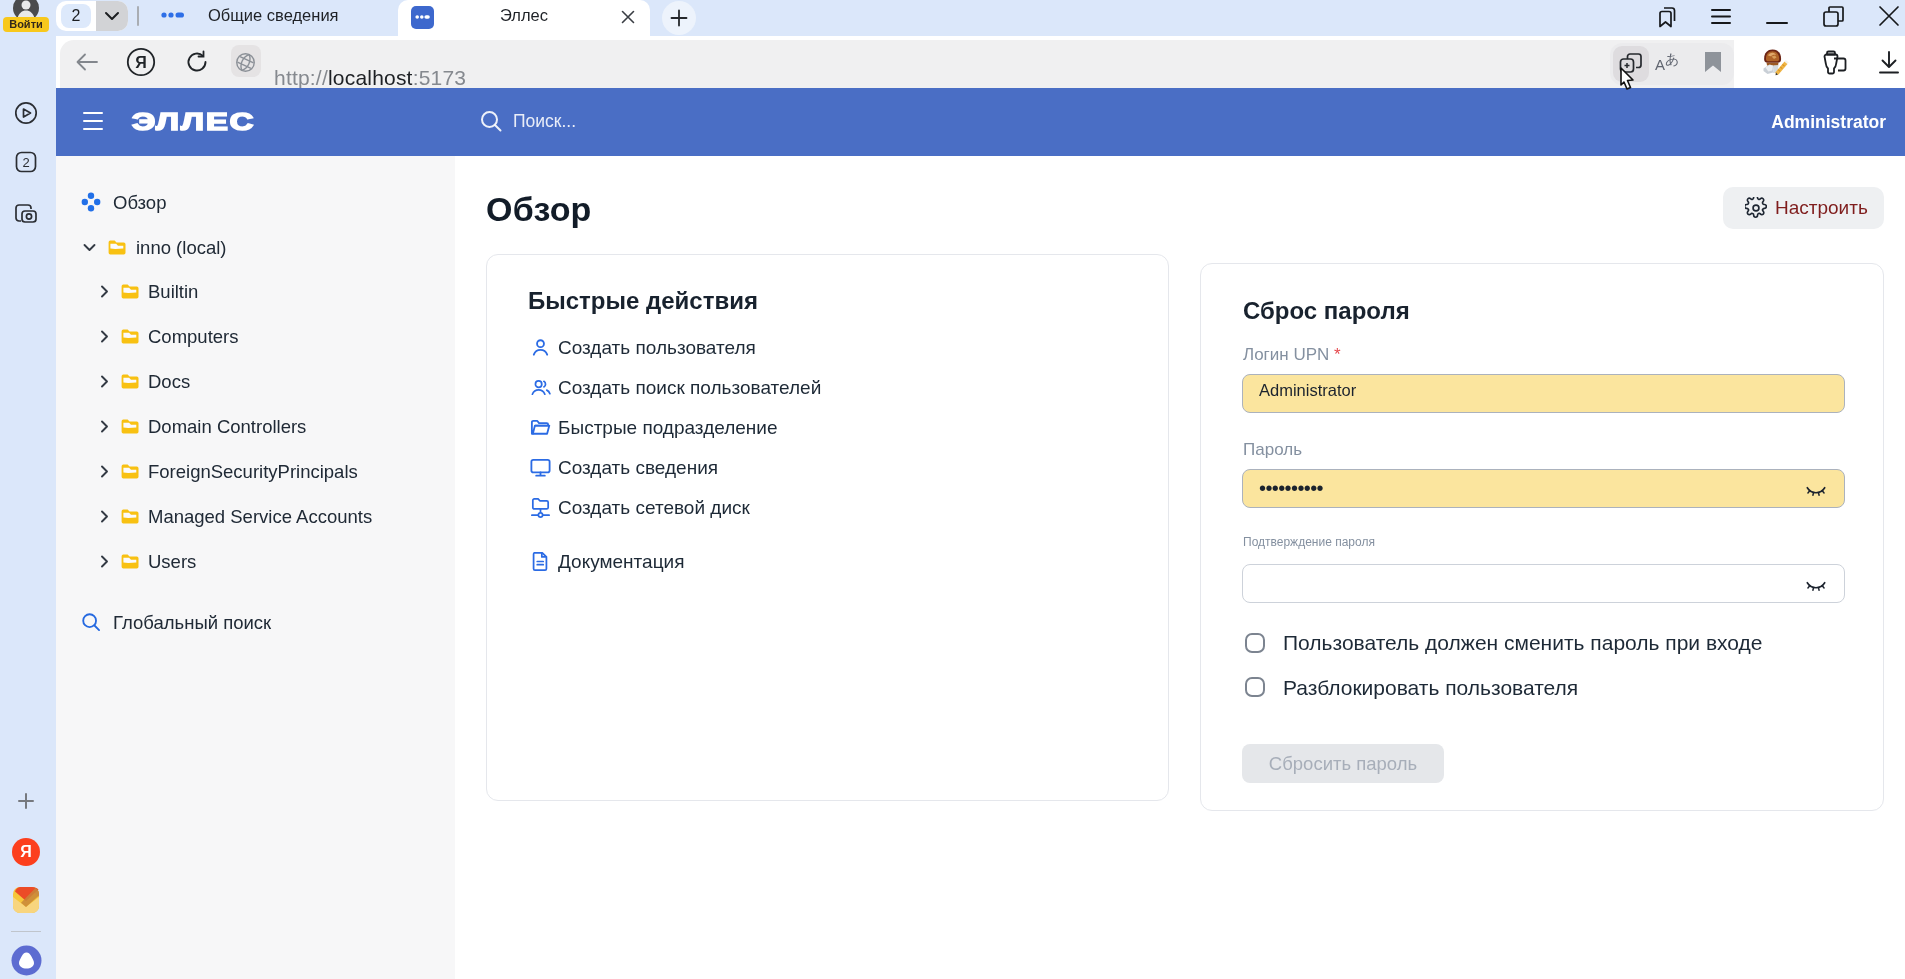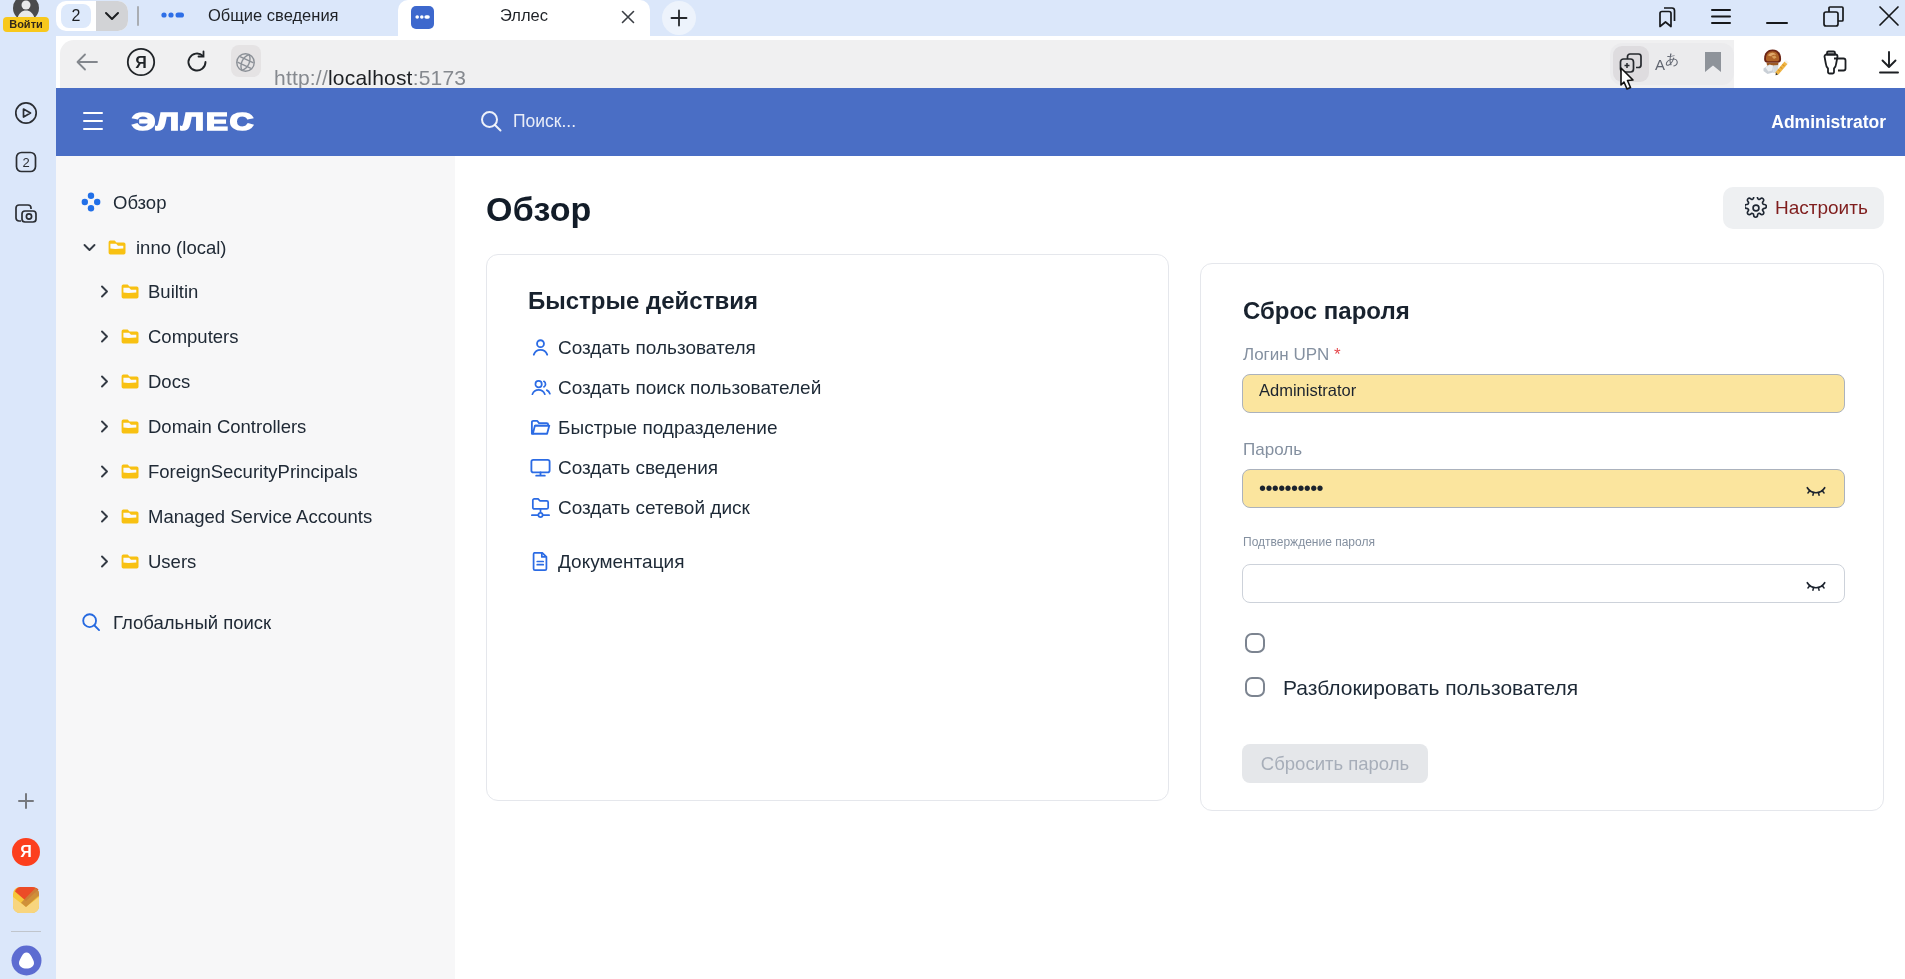--- a/index.html
+++ b/index.html
@@ -63,21 +63,21 @@
 
   .flabel { position:absolute; left:42px; font-size:17px; color:#8490a0; }
   .finput { position:absolute; left:41px; width:603px; height:39px; border-radius:8px; }
   .yellow { background:#fbe59e; border:1px solid #abb2bd; }
   .white  { background:#fff; border:1px solid #cdd2da; }
   .ival { position:absolute; left:16px; top:6px; font-size:16.5px; color:#1b232e; }
   .eye { position:absolute; right:17px; top:9px; width:22px; height:22px; }
 
   .cb { position:absolute; left:44px; width:20px; height:20px; border:2px solid #7c8490; border-radius:7px; background:#fff; }
   .cblabel { position:absolute; left:82px; font-size:21px; color:#1d2936; }
-  #resetbtn { position:absolute; left:41px; top:480px; width:186px; height:39px; background:#e5e7ea; border-radius:8px;
+  #resetbtn { position:absolute; left:41px; top:480px; width:202px; height:39px; background:#e5e7ea; border-radius:8px;
               font-size:18.5px; color:#a7aeb9; text-align:center; line-height:39px; }
 </style>
 </head>
 <body>
 <div id="root">
 
   <div class="abs" id="tabbar"></div>
   <div class="abs" id="avatar">
     <svg width="26" height="26" viewBox="0 0 26 26">
         <circle cx="13" cy="10" r="4.5" fill="#e8e9ea"></circle>
@@ -387,18 +387,19 @@
         </svg>
     </div>
     <div class="flabel" style="top:271px;font-size:12px">Подтверждение пароля</div>
     <div class="finput white" style="top:300px">
       <svg class="eye" viewBox="0 0 24 24" fill="none" stroke="#1c232e" stroke-width="1.8" stroke-linecap="round">
           <path d="M2.5 9.5C5 13.5 8.5 15 12 15s7-1.5 9.5-5.5"></path>
           <path d="M5.2 12.9l-2 2.4M9.4 14.7l-.8 3M14.6 14.7l.8 3M18.8 12.9l2 2.4" stroke-width="1.6"></path>
         </svg>
     </div>
     <div class="cb" style="top:369px"></div>
+    <div class="cblabel" style="top:367px">Пользователь должен сменить пароль при входе</div>
     <div class="cb" style="top:413px"></div>
     <div class="cblabel" style="top:412px">Разблокировать пользователя</div>
     <div id="resetbtn">Сбросить пароль</div>
   </div>
 
 </div>
 
 </body></html>

